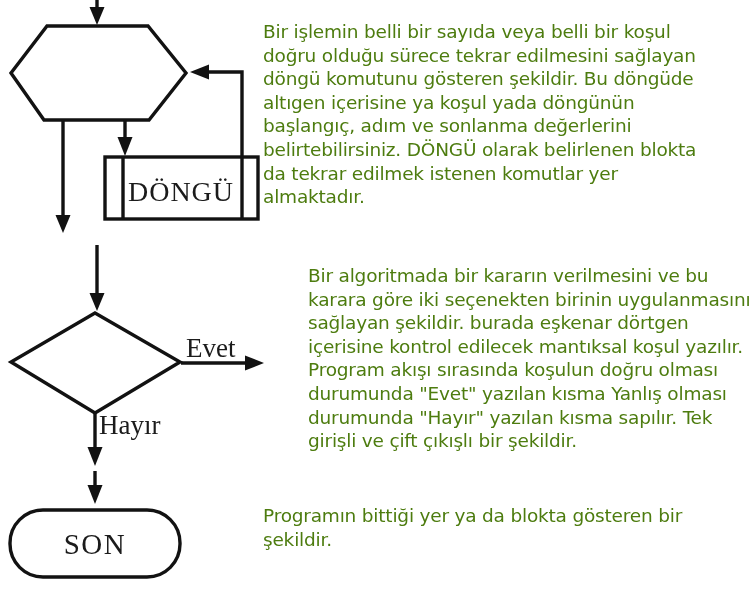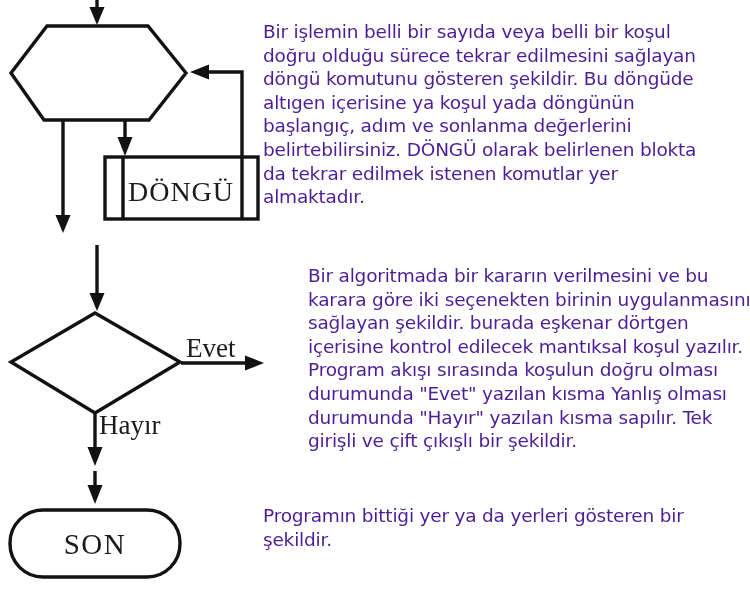--- a/index.html
+++ b/index.html
@@ -19,21 +19,21 @@
   }
   .flow-svg {
     position: absolute;
     left: 0;
     top: 0;
   }
   .para {
     position: absolute;
     left: 263px;
     width: 487px;
-    color: #4c1d95;
+    color: #4d7c0f;
     font-size: 18.5px;
     line-height: 23.6px;
     letter-spacing: -0.2px;
     white-space: pre;
   }
   .para-1 { top: 20px; }
   .para-2 { top: 264px; margin-left: 45px; }
   .para-3 { top: 504px; }
   .shape-label {
     font-family: "Liberation Serif", "DejaVu Serif", serif;
@@ -118,16 +118,16 @@
 
   <div class="para para-2">Bir algoritmada bir kararın verilmesini ve bu
 karara göre iki seçenekten birinin uygulanmasını
 sağlayan şekildir. burada eşkenar dörtgen
 içerisine kontrol edilecek mantıksal koşul yazılır.
 Program akışı sırasında koşulun doğru olması
 durumunda "Evet" yazılan kısma Yanlış olması
 durumunda "Hayır" yazılan kısma sapılır. Tek
 girişli ve çift çıkışlı bir şekildir.</div>
 
-  <div class="para para-3">Programın bittiği yer ya da yerleri gösteren bir
+  <div class="para para-3">Programın bittiği yer ya da blokta gösteren bir
 şekildir.</div>
 
 </div>
 
 </body></html>

